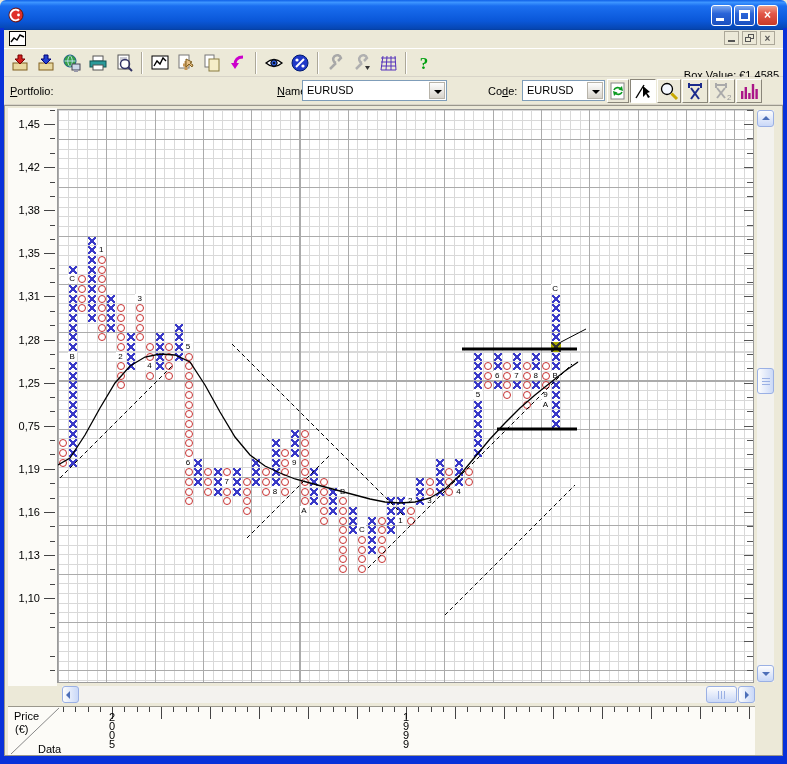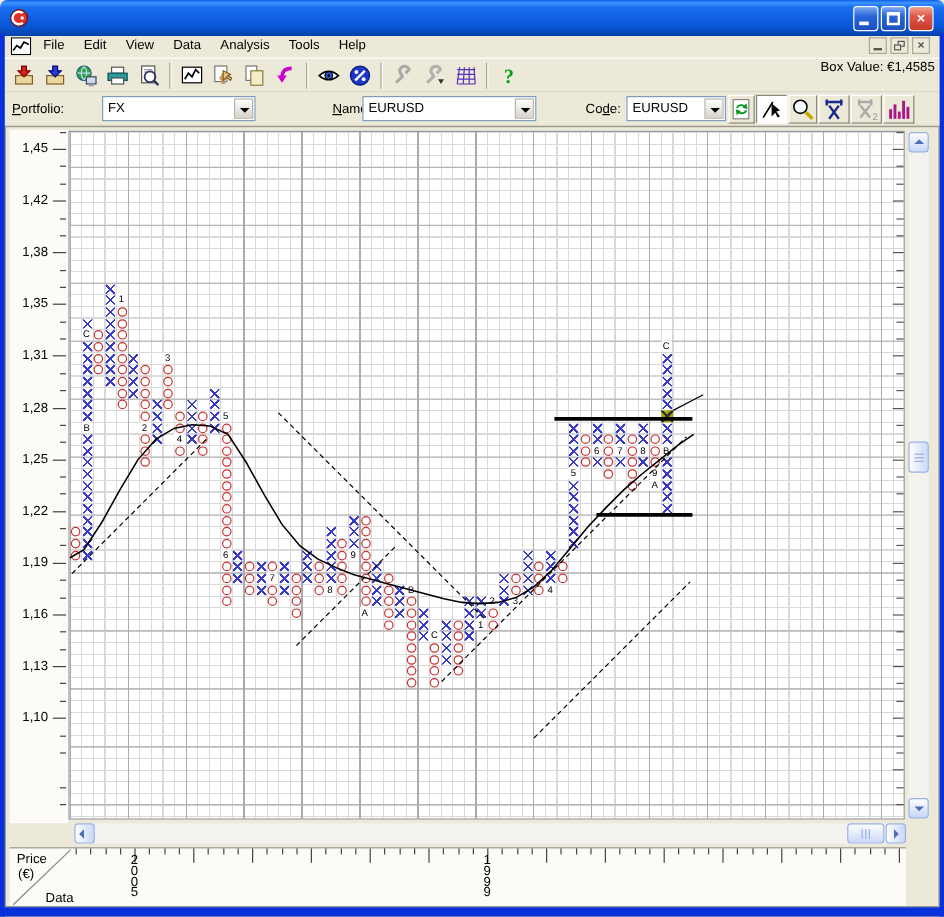--- a/index.html
+++ b/index.html
@@ -138,29 +138,20 @@
     <span class="winbtn close" style="left:757px;">×</span>
   </div>
 
   <div class="menubar">
     <span class="mdi-doc-icon">
       <svg width="17" height="15" viewBox="0 0 17 15">
         <rect x="0.5" y="0.5" width="16" height="14" fill="#fff" stroke="#000"></rect>
         <polyline points="2,11 5,7 8,9 11,4 15,6" fill="none" stroke="#000" stroke-width="1.4"></polyline>
       </svg>
     </span>
-    <span id="menu-items">
-        <span class="menu-item">File</span>
-        <span class="menu-item">Edit</span>
-        <span class="menu-item">View</span>
-        <span class="menu-item">Data</span>
-        <span class="menu-item">Analysis</span>
-        <span class="menu-item">Tools</span>
-        <span class="menu-item">Help</span>
-      </span>
     <span class="mdi-ctrls">
       <span class="mdi-btn">
           <span class="bar"></span>
         </span>
       <span class="mdi-btn">
           <span class="r1"></span>
           <span class="r2"></span>
         </span>
       <span class="mdi-btn">
           <span class="x">×</span>
@@ -273,28 +264,24 @@
           </g>
         </svg>
       </div>
       <div class="tsep"></div>
       <div class="tico">
         <svg width="20" height="20" viewBox="0 0 20 20">
           <text x="10" y="16" text-anchor="middle" font-family="Liberation Serif,serif" font-size="17" font-weight="bold" fill="#00a010">?</text>
         </svg>
       </div>
     </div>
-  <div class="boxvalue" style="top:50px;">Box Value: €1,4585</div>
+  <div class="boxvalue" style="top:69px;">Box Value: €1,4585</div>
 
   <div class="toolbar2">
     <span class="t2label" style="left:6px;" id="lbl-portfolio"><u>P</u><span>o</span><span>r</span><span>t</span><span>f</span><span>o</span><span>l</span><span>i</span><span>o</span><span>:</span></span>
-    <span class="combo" style="left:81px;width:128px;">
-      <span class="cval">FX</span>
-      <span class="cbtn"></span>
-    </span>
     <span class="t2label" style="left:273px;" id="lbl-name"><u>N</u><span>a</span><span>m</span><span>e</span><span>:</span></span>
     <span class="combo" style="left:298px;width:145px;">
       <span class="cval">EURUSD</span>
       <span class="cbtn"></span>
     </span>
     <span class="t2label" style="left:484px;" id="lbl-code"><span>C</span><span>o</span><u>d</u><span>e</span><span>:</span></span>
     <span class="combo" style="left:518px;width:83px;">
       <span class="cval">EURUSD</span>
       <span class="cbtn"></span>
     </span>
@@ -361,21 +348,21 @@
         <div class="ylabel" style="left: 2px; top: 96.2px;">1,38</div>
         <div class="ytick" style="left: 36px; width: 11px; top: 145.3px;"></div>
         <div class="ylabel" style="left: 2px; top: 139.3px;">1,35</div>
         <div class="ytick" style="left: 36px; width: 11px; top: 188.4px;"></div>
         <div class="ylabel" style="left: 2px; top: 182.4px;">1,31</div>
         <div class="ytick" style="left: 36px; width: 11px; top: 231.5px;"></div>
         <div class="ylabel" style="left: 2px; top: 225.5px;">1,28</div>
         <div class="ytick" style="left: 36px; width: 11px; top: 274.6px;"></div>
         <div class="ylabel" style="left: 2px; top: 268.6px;">1,25</div>
         <div class="ytick" style="left: 36px; width: 11px; top: 317.7px;"></div>
-        <div class="ylabel" style="left: 2px; top: 311.7px;">1,22</div>
+        <div class="ylabel" style="left: 2px; top: 311.7px;">0,75</div>
         <div class="ytick" style="left: 36px; width: 11px; top: 360.8px;"></div>
         <div class="ylabel" style="left: 2px; top: 354.8px;">1,19</div>
         <div class="ytick" style="left: 36px; width: 11px; top: 403.9px;"></div>
         <div class="ylabel" style="left: 2px; top: 397.9px;">1,16</div>
         <div class="ytick" style="left: 36px; width: 11px; top: 447px;"></div>
         <div class="ylabel" style="left: 2px; top: 441px;">1,13</div>
         <div class="ytick" style="left: 36px; width: 11px; top: 490.1px;"></div>
         <div class="ylabel" style="left: 2px; top: 484.1px;">1,10</div>
         <div class="ytick" style="left: 42px; width: 5px; top: 1.7px;"></div>
         <div class="ytick" style="left: 42px; width: 5px; top: 30.432px;"></div>

